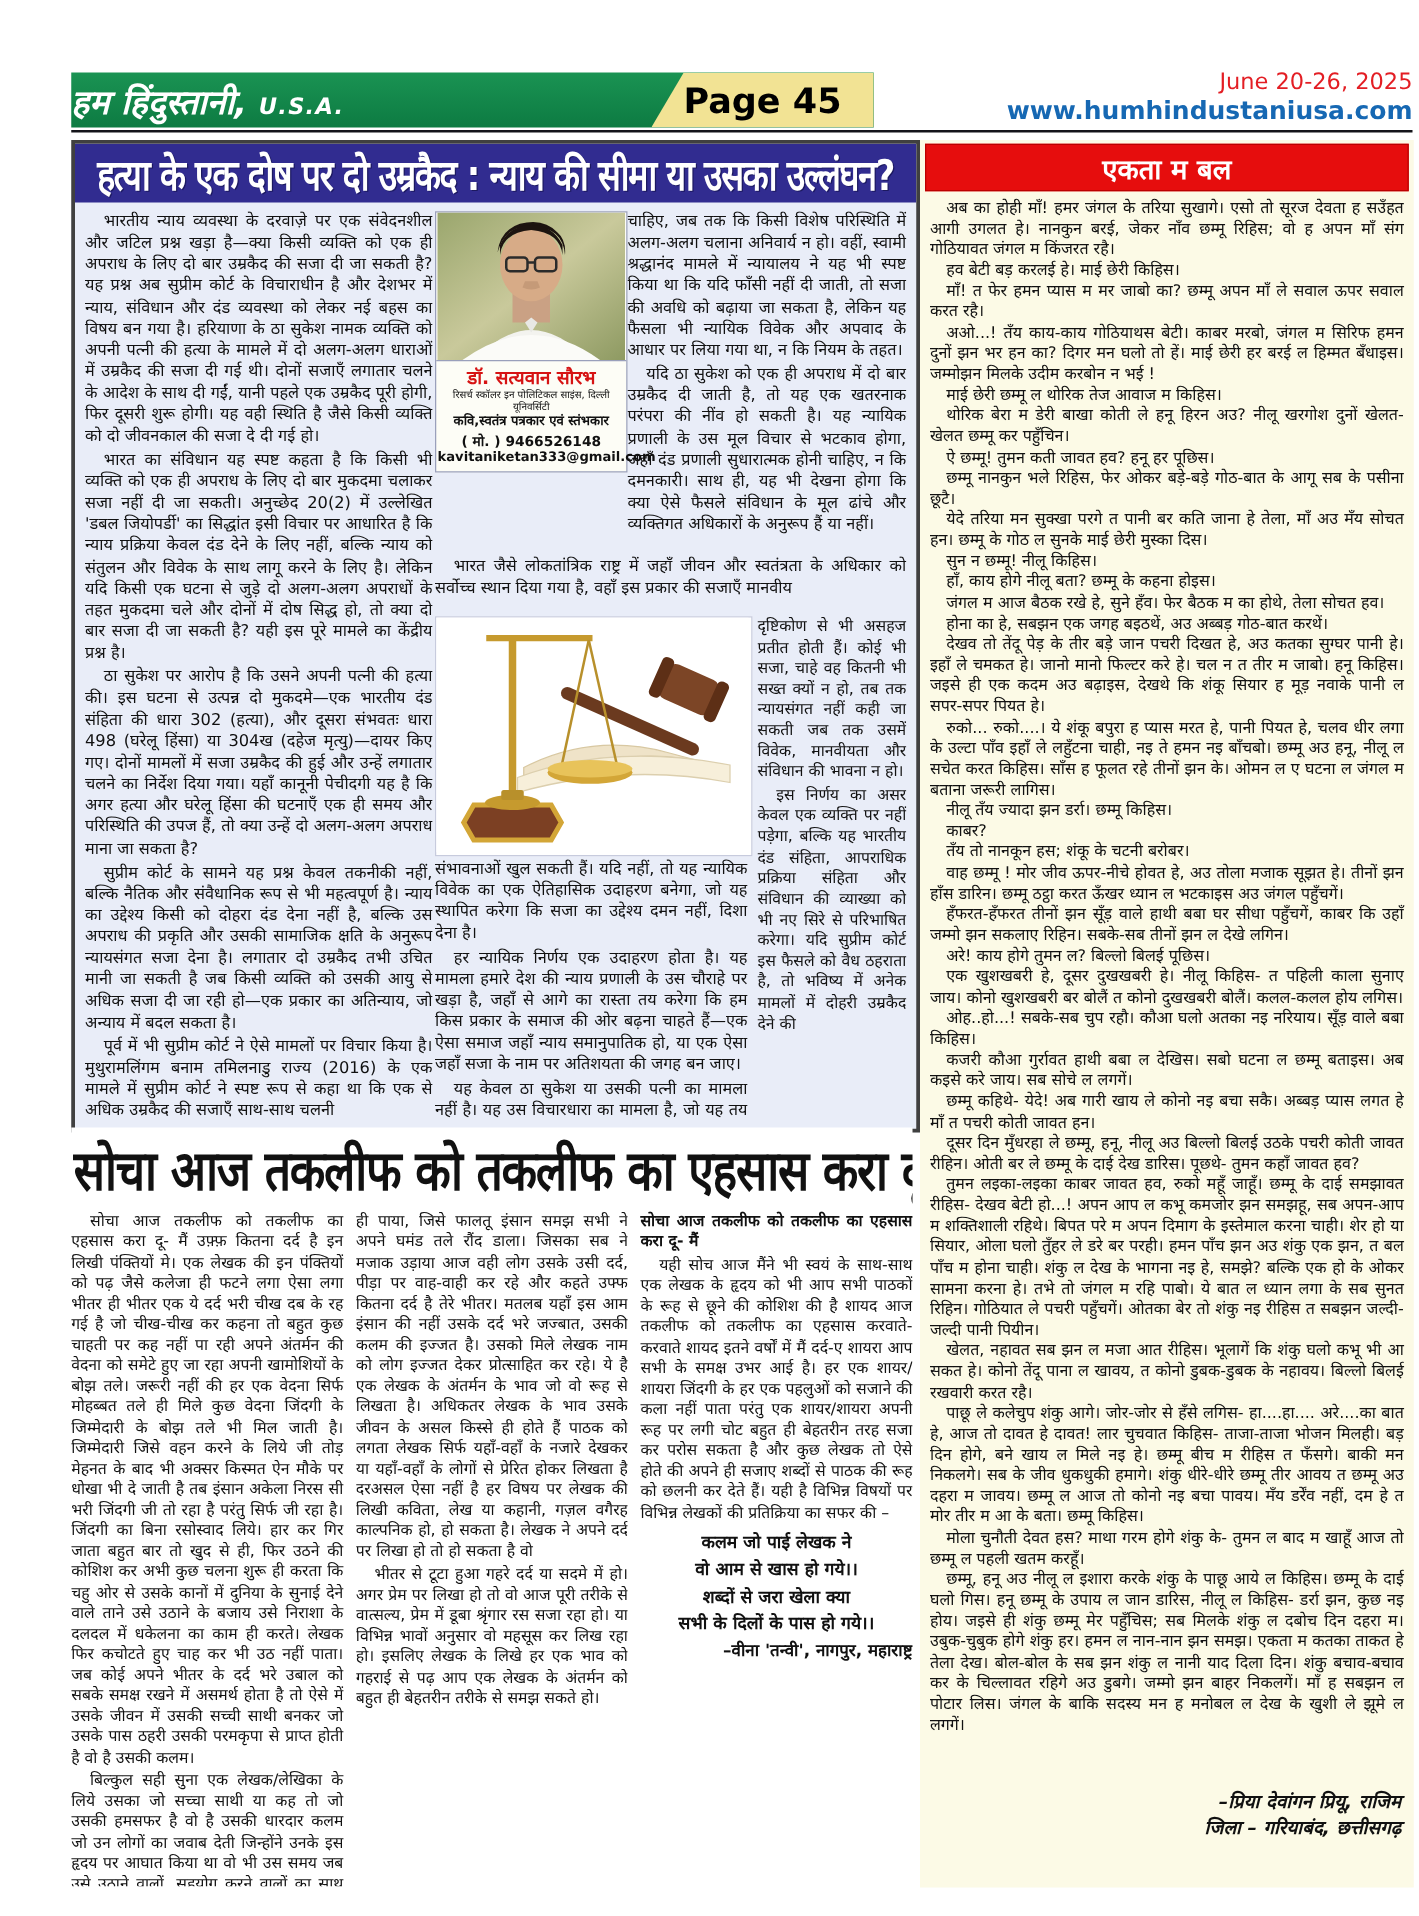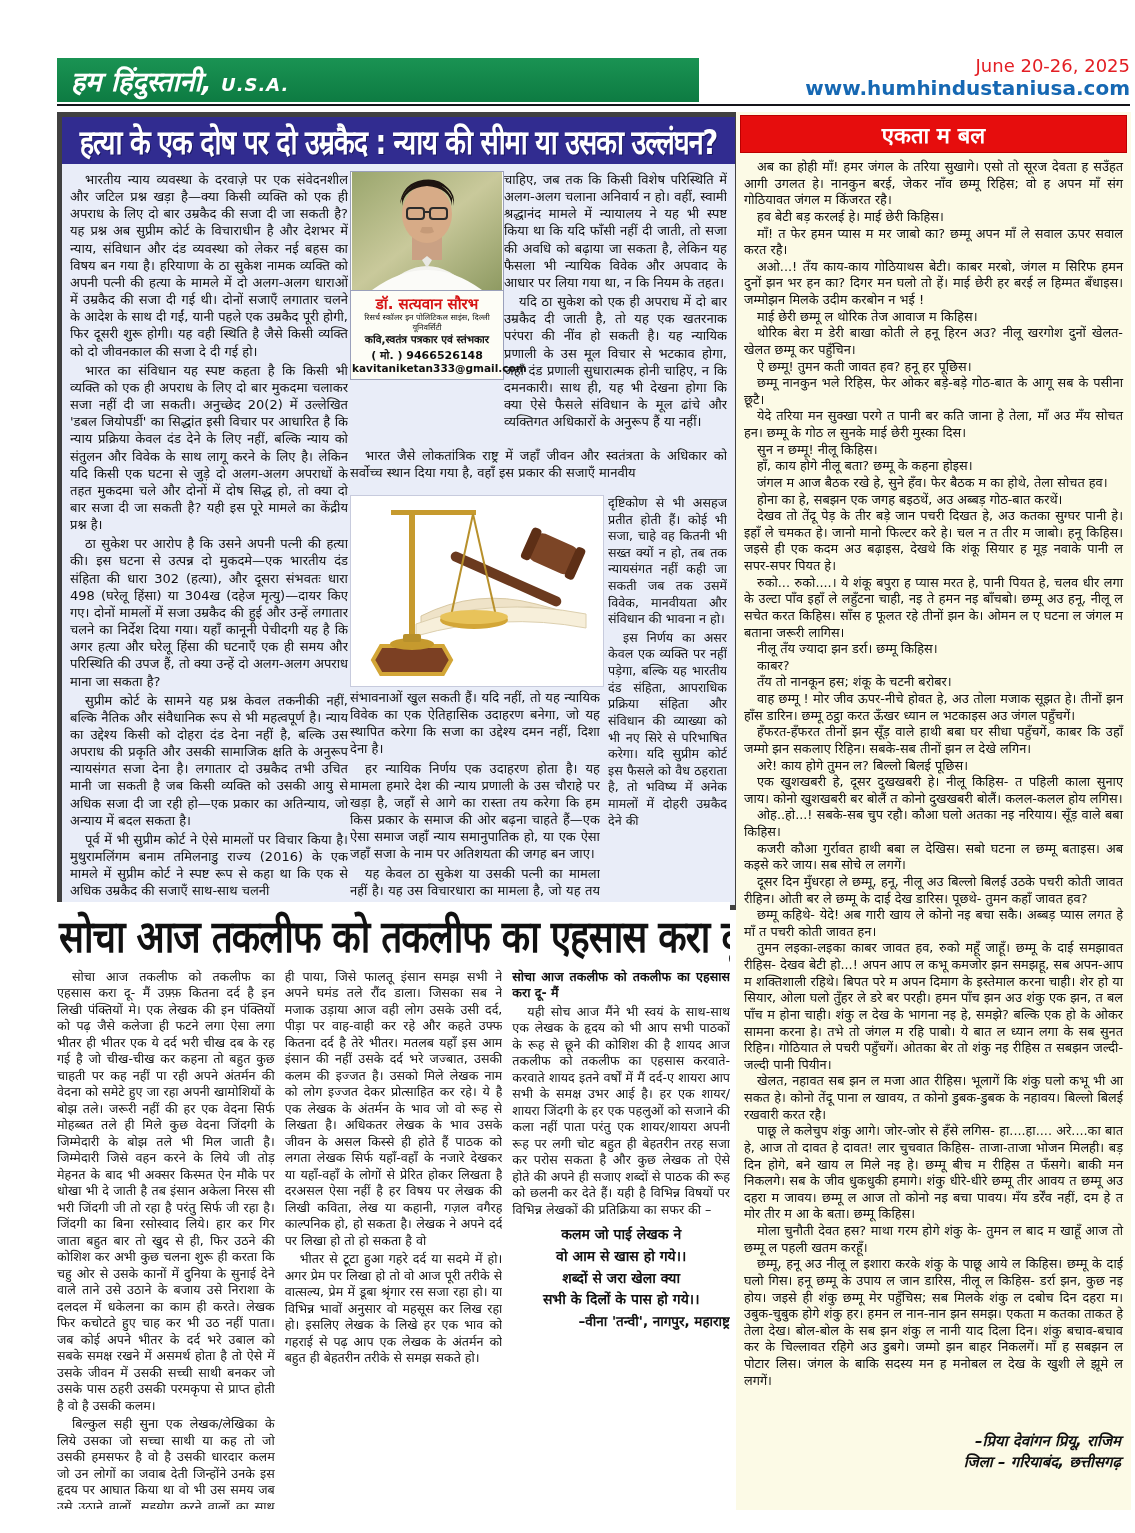--- a/index.html
+++ b/index.html
@@ -1,32 +1,32 @@
 <!DOCTYPE html>
 <html lang="hi"><head>
 <meta charset="utf-8">
 <style>
   html,body{margin:0;padding:0;background:#ffffff;}
   .page{position:relative;width:1135px;height:1533px;background:#ffffff;overflow:hidden;
         font-family:"DejaVu Sans",sans-serif;color:#111;}
   
   .green-bar{position:absolute;left:57px;top:58px;width:642px;height:44px;
      background:linear-gradient(180deg,#1a9353,#0d7b42);display:flex;align-items:center;}
-  .brand{color:#fff;font-weight:bold;font-style:italic;font-size:27px;padding-left:14px;white-space:nowrap;}
+  .brand{color:#fff;font-weight:bold;font-style:italic;font-size:27px;padding-left:0;white-space:nowrap;}
   .brand small{font-size:18px;letter-spacing:1px;}
   .page-tag{position:absolute;right:0;top:0;height:100%;width:178px;background:#f2e394;
      clip-path:polygon(26px 0,100% 0,100% 100%,0 100%);display:flex;align-items:center;justify-content:center;
      font-size:28px;font-weight:bold;color:#000;}
   .hdr-right{position:absolute;left:724px;top:56px;width:406px;text-align:right;line-height:1.15;}
   .hdr-date{color:#e31e24;font-weight:normal;font-size:18px;}
   .hdr-url{color:#1668b3;font-weight:bold;font-size:20px;text-decoration:none;display:inline-block;}
   .hdr-rule{position:absolute;left:57px;top:104px;width:1073px;height:2px;background:#14141a;}
   
   .art{position:absolute;left:57px;top:112px;width:673px;height:788px;background:#e9edf8;
-       border:5px solid #404040;overflow:hidden;}
+       border:3px solid #404040;overflow:hidden;}
   .art-band{position:absolute;left:0;top:0;width:100%;height:47px;background:#312c90;
        display:flex;align-items:center;justify-content:center;}
   .art-band span{color:#ffffff;font-weight:bold;font-size:27px;white-space:nowrap;
        transform:scaleY(1.25);letter-spacing:-1px;text-shadow:1px 1px 0 #1c1960;}
   .col{position:absolute;text-align:justify;font-size:13px;line-height:1.32;overflow:hidden;}
   .col p{margin:0 0 2px 0;text-indent:15px;}
   .c1{left:8px;top:54px;width:278px;height:726px;}
   .c3t{left:442px;top:54px;width:223px;height:276px;}
   .midwide{left:288px;top:330px;width:377px;height:46px;}
   .c3n{left:546px;top:378px;width:119px;height:402px;font-size:12.6px;}
@@ -63,20 +63,23 @@
 </style>
 </head>
 <body>
 
 <div class="page">
 
   <div class="green-bar">
     <div class="brand">
       <span>हम हिंदुस्तानी,</span>
       <small>U.S.A.</small>
+    </div>
+    <div class="page-tag">
+      <span>Page 45</span>
     </div>
   </div>
   <div class="hdr-right">
     <div class="hdr-date">June 20-26, 2025</div>
     <a class="hdr-url" href="#">www.humhindustaniusa.com</a>
   </div>
   <div class="hdr-rule"></div>
 
   <div class="art">
     <div class="art-band">
@@ -221,22 +224,22 @@
       <p>रुको... रुको....। ये शंकू बपुरा ह प्यास मरत हे, पानी पियत हे, चलव धीर लगा के उल्टा पाँव इहाँ ले लहुँटना चाही, नइ ते हमन नइ बाँचबो। छम्मू अउ हनू, नीलू ल सचेत करत किहिस। साँस ह फूलत रहे तीनों झन के। ओमन ल ए घटना ल जंगल म बताना जरूरी लागिस।</p>
       <p>नीलू तँय ज्यादा झन डर्रा। छम्मू किहिस।</p>
       <p>काबर?</p>
       <p>तँय तो नानकून हस; शंकू के चटनी बरोबर।</p>
       <p>वाह छम्मू ! मोर जीव ऊपर-नीचे होवत हे, अउ तोला मजाक सूझत हे। तीनों झन हाँस डारिन। छम्मू ठट्ठा करत ऊँखर ध्यान ल भटकाइस अउ जंगल पहुँचगें।</p>
       <p>हँफरत-हँफरत तीनों झन सूँड़ वाले हाथी बबा घर सीधा पहुँचगें, काबर कि उहाँ जम्मो झन सकलाए रिहिन। सबके-सब तीनों झन ल देखे लगिन।</p>
       <p>अरे! काय होगे तुमन ल? बिल्लो बिलई पूछिस।</p>
       <p>एक खुशखबरी हे, दूसर दुखखबरी हे। नीलू किहिस- त पहिली काला सुनाए जाय। कोनो खुशखबरी बर बोलैं त कोनो दुखखबरी बोलैं। कलल-कलल होय लगिस।</p>
       <p>ओह..हो...! सबके-सब चुप रहौ। कौआ घलो अतका नइ नरियाय। सूँड़ वाले बबा किहिस।</p>
       <p>कजरी कौआ गुर्रावत हाथी बबा ल देखिस। सबो घटना ल छम्मू बताइस। अब कइसे करे जाय। सब सोचे ल लगगें।</p>
+      <p>छम्मू कहिथे- येदे! अब गारी खाय ले कोनो नइ बचा सकै। अब्बड़ प्यास लगत हे माँ त पचरी कोती जावत हन।</p>
       <p>दूसर दिन मुँधरहा ले छम्मू, हनू, नीलू अउ बिल्लो बिलई उठके पचरी कोती जावत रीहिन। ओती बर ले छम्मू के दाई देख डारिस। पूछथे- तुमन कहाँ जावत हव?</p>
-      <p>छम्मू कहिथे- येदे! अब गारी खाय ले कोनो नइ बचा सकै। अब्बड़ प्यास लगत हे माँ त पचरी कोती जावत हन।</p>
       <p>तुमन लइका-लइका काबर जावत हव, रुको महूँ जाहूँ। छम्मू के दाई समझावत रीहिस- देखव बेटी हो...! अपन आप ल कभू कमजोर झन समझहू, सब अपन-आप म शक्तिशाली रहिथे। बिपत परे म अपन दिमाग के इस्तेमाल करना चाही। शेर हो या सियार, ओला घलो तुँहर ले डरे बर परही। हमन पाँच झन अउ शंकु एक झन, त बल पाँच म होना चाही। शंकु ल देख के भागना नइ हे, समझे? बल्कि एक हो के ओकर सामना करना हे। तभे तो जंगल म रहि पाबो। ये बात ल ध्यान लगा के सब सुनत रिहिन। गोठियात ले पचरी पहुँचगें। ओतका बेर तो शंकु नइ रीहिस त सबझन जल्दी- जल्दी पानी पियीन।</p>
       <p>खेलत, नहावत सब झन ल मजा आत रीहिस। भूलागें कि शंकु घलो कभू भी आ सकत हे। कोनो तेंदू पाना ल खावय, त कोनो डुबक-डुबक के नहावय। बिल्लो बिलई रखवारी करत रहै।</p>
       <p>पाछू ले कलेचुप शंकु आगे। जोर-जोर से हँसे लगिस- हा....हा.... अरे....का बात हे, आज तो दावत हे दावत! लार चुचवात किहिस- ताजा-ताजा भोजन मिलही। बड़ दिन होगे, बने खाय ल मिले नइ हे। छम्मू बीच म रीहिस त फँसगे। बाकी मन निकलगे। सब के जीव धुकधुकी हमागे। शंकु धीरे-धीरे छम्मू तीर आवय त छम्मू अउ दहरा म जावय। छम्मू ल आज तो कोनो नइ बचा पावय। मँय डर्रेंव नहीं, दम हे त मोर तीर म आ के बता। छम्मू किहिस।</p>
       <p>मोला चुनौती देवत हस? माथा गरम होगे शंकु के- तुमन ल बाद म खाहूँ आज तो छम्मू ल पहली खतम करहूँ।</p>
       <p>छम्मू, हनू अउ नीलू ल इशारा करके शंकु के पाछू आये ल किहिस। छम्मू के दाई घलो गिस। हनू छम्मू के उपाय ल जान डारिस, नीलू ल किहिस- डर्रा झन, कुछ नइ होय। जइसे ही शंकु छम्मू मेर पहुँचिस; सब मिलके शंकु ल दबोच दिन दहरा म। उबुक-चुबुक होगे शंकु हर। हमन ल नान-नान झन समझ। एकता म कतका ताकत हे तेला देख। बोल-बोल के सब झन शंकु ल नानी याद दिला दिन। शंकु बचाव-बचाव कर के चिल्लावत रहिगे अउ डुबगे। जम्मो झन बाहर निकलगें। माँ ह सबझन ल पोटार लिस। जंगल के बाकि सदस्य मन ह मनोबल ल देख के खुशी ले झूमे ल लगगें।</p>
     </div>
     <div class="sig">
       <div>–प्रिया देवांगन प्रियू, राजिम</div>
       <div>जिला – गरियाबंद, छत्तीसगढ़</div>
     </div>

